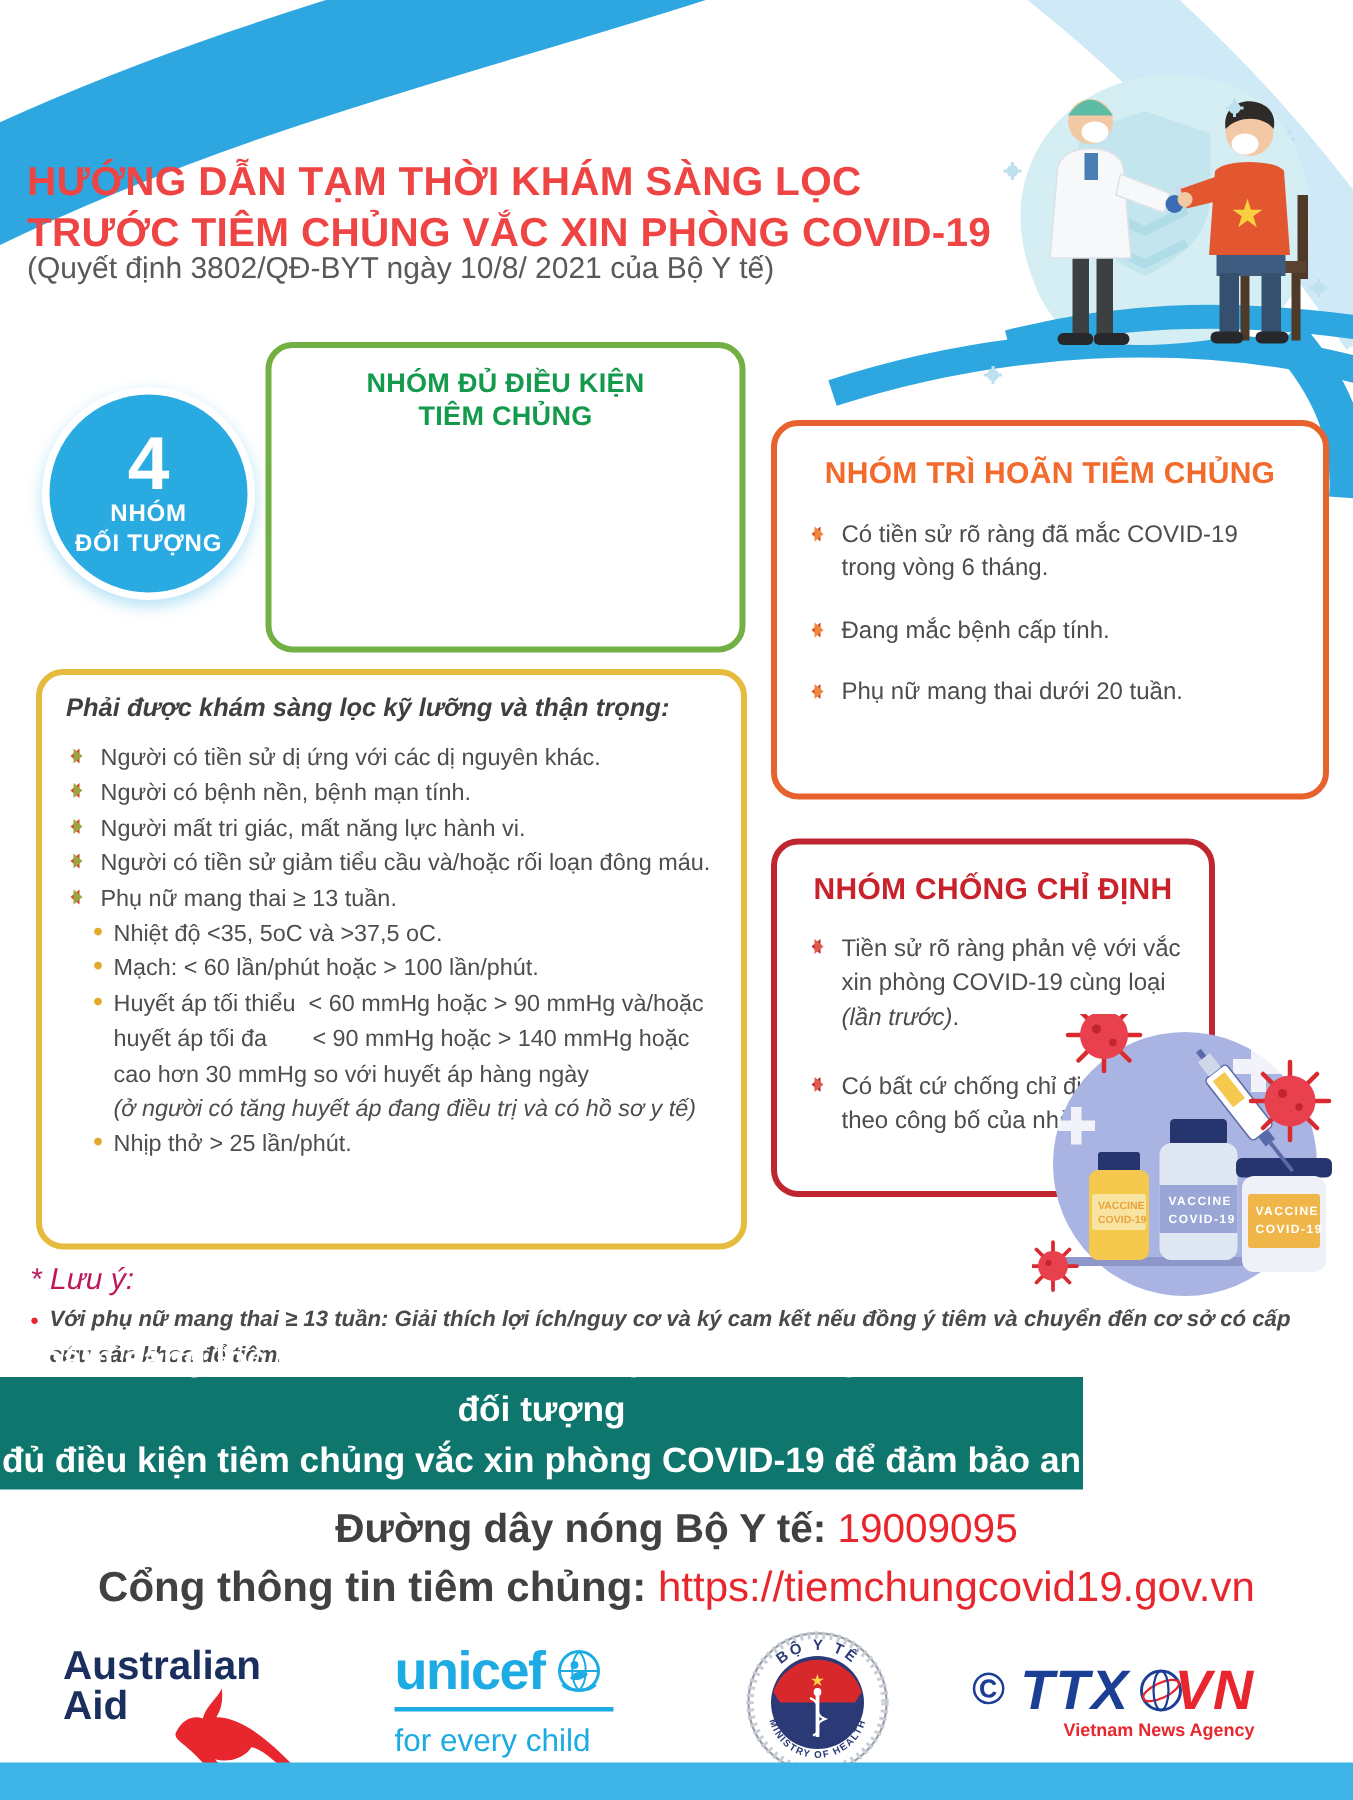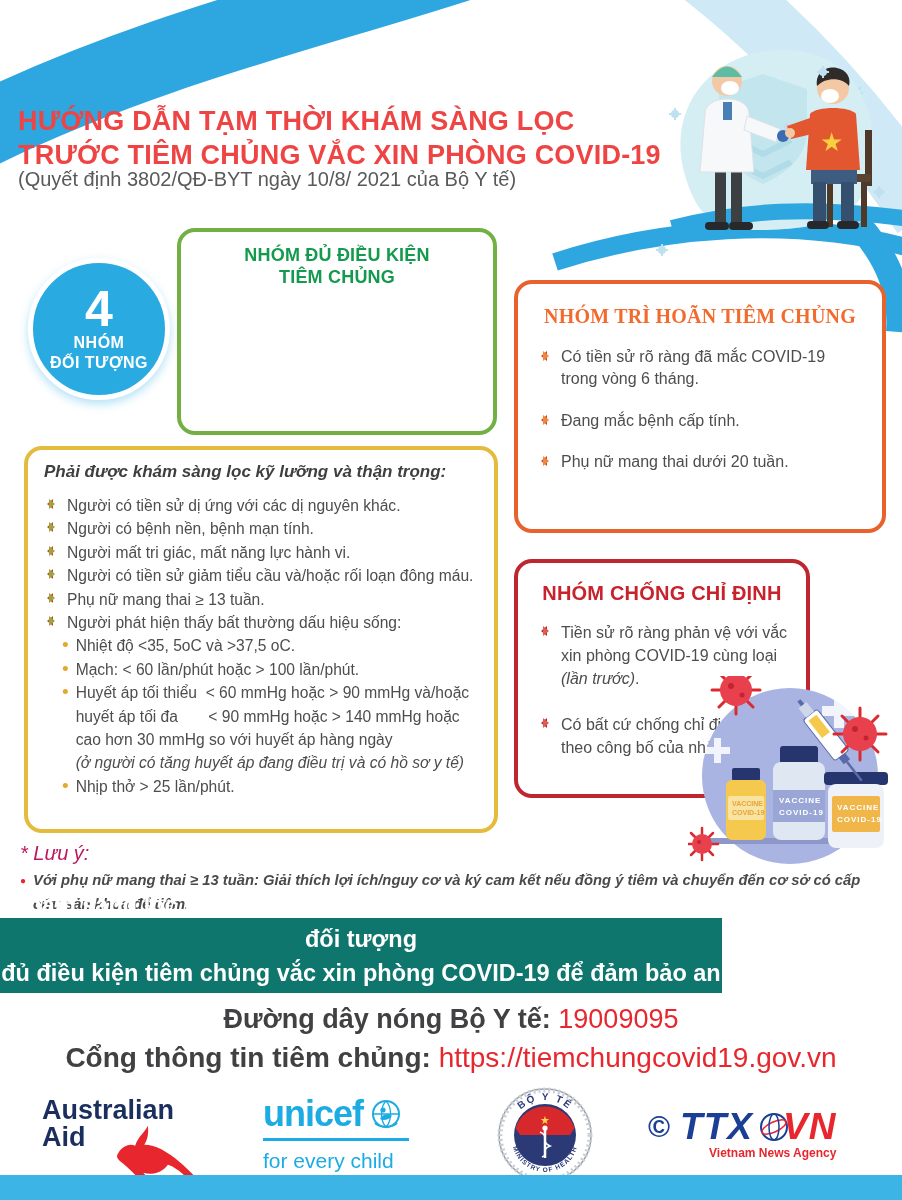--- a/index.html
+++ b/index.html
@@ -17,21 +17,21 @@
   .badge .n{font-size:50px;font-weight:800;line-height:48px;}
   .badge .l{font-size:16px;font-weight:800;line-height:20px;letter-spacing:.5px;}
   
   .box{position:absolute;background:#fff;border:4px solid;border-radius:18px;box-sizing:border-box;z-index:2;}
   .box.green{left:177px;top:228px;width:320px;height:207px;border-color:#72b043;padding:12px 14px 10px 14px;}
   .box.orange{left:514px;top:280px;width:372px;height:253px;border-color:#e8622d;padding:16px 18px;}
   .box.yellow{left:24px;top:446px;width:474px;height:387px;border-color:#e5bb3d;padding:12px 14px;}
   .box.red{left:514px;top:559px;width:296px;height:239px;border-color:#bf2630;padding:14px 18px;}
   .box-title{text-align:center;font-weight:800;letter-spacing:.2px;}
   .t-green{color:#149a4d;font-size:18px;line-height:22px;margin-bottom:8px;}
-  .t-orange{color:#f26b2d;font-size:20px;line-height:24px;margin:4px 0 18px 0;font-family:Liberation Serif, serif;}
+  .t-orange{color:#f26b2d;font-size:20px;line-height:24px;margin:4px 0 18px 0;}
   .t-yellow{color:#f7a823;font-size:20px;line-height:24px;margin:2px 0 6px 0;}
   .t-red{color:#c8232c;font-size:20px;line-height:24px;margin:4px 0 16px 0;}
   .item{display:flex;gap:7px;align-items:flex-start;}
   .item .txt{flex:1;}
   
   .ab{flex:0 0 15px;display:inline-flex;align-items:center;margin-top:4px;height:12px;}
   .ab::before{content:"";width:0;height:0;border:5px solid transparent;border-right:6px solid var(--c1);margin-right:-4px;}
   .ab::after{content:"";width:0;height:0;border:5px solid transparent;border-left:6px solid var(--c2);}
   .green .ab{--c1:#3f8f3d;--c2:#8fc63f;}
   .orange .ab{--c1:#d84327;--c2:#f0883c;}
@@ -203,24 +203,20 @@
       <span class="ab"></span>
       <span class="txt">Người mất tri giác, mất năng lực hành vi.</span>
     </div>
     <div class="item">
       <span class="ab"></span>
       <span class="txt">Người có tiền sử giảm tiểu cầu và/hoặc rối loạn đông máu.</span>
     </div>
     <div class="item">
       <span class="ab"></span>
       <span class="txt">Phụ nữ mang thai ≥ 13 tuần.</span>
-    </div>
-    <div class="item">
-      <span class="ab"></span>
-      <span class="txt">Người phát hiện thấy bất thường dấu hiệu sống:</span>
     </div>
     <div class="dotitem">
       <span>Nhiệt độ &lt;35, 5oC và &gt;37,5 oC.</span>
     </div>
     <div class="dotitem">
       <span>Mạch: &lt; 60 lần/phút hoặc &gt; 100 lần/phút.</span>
     </div>
     <div class="dotitem">
       <span>
         <span class="pre">Huyết áp tối thiểu  &lt; 60 mmHg hoặc &gt; 90 mmHg và/hoặc</span><br>

